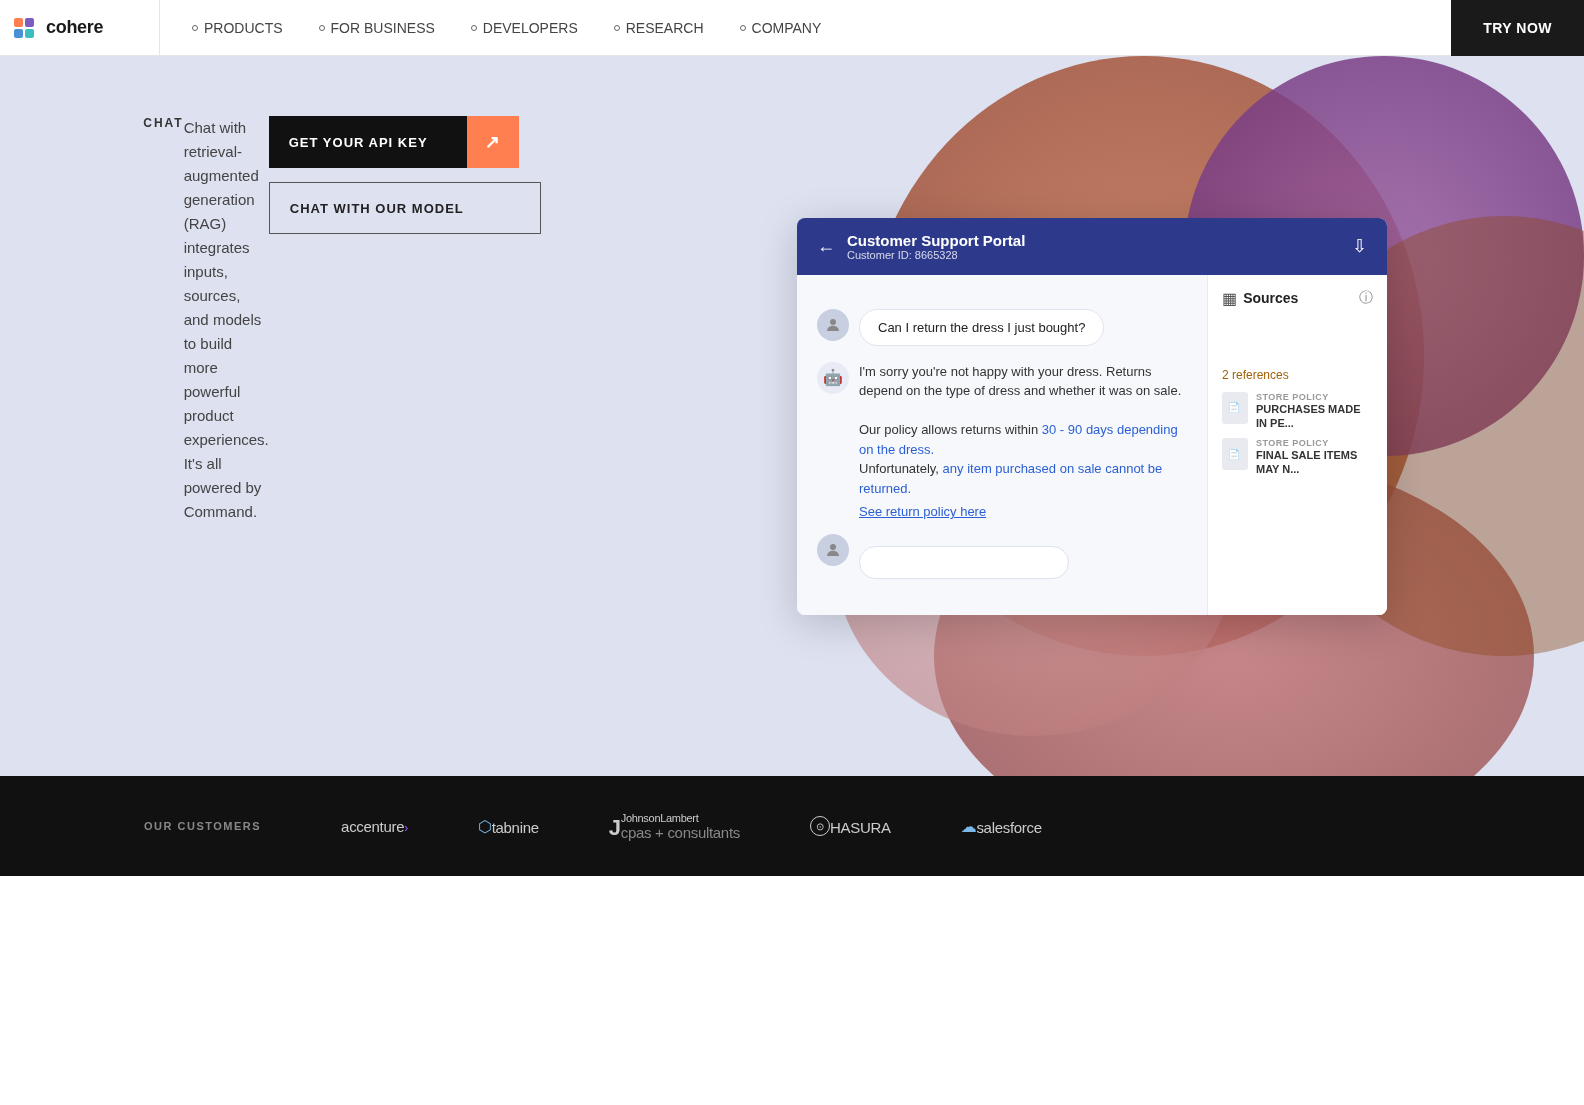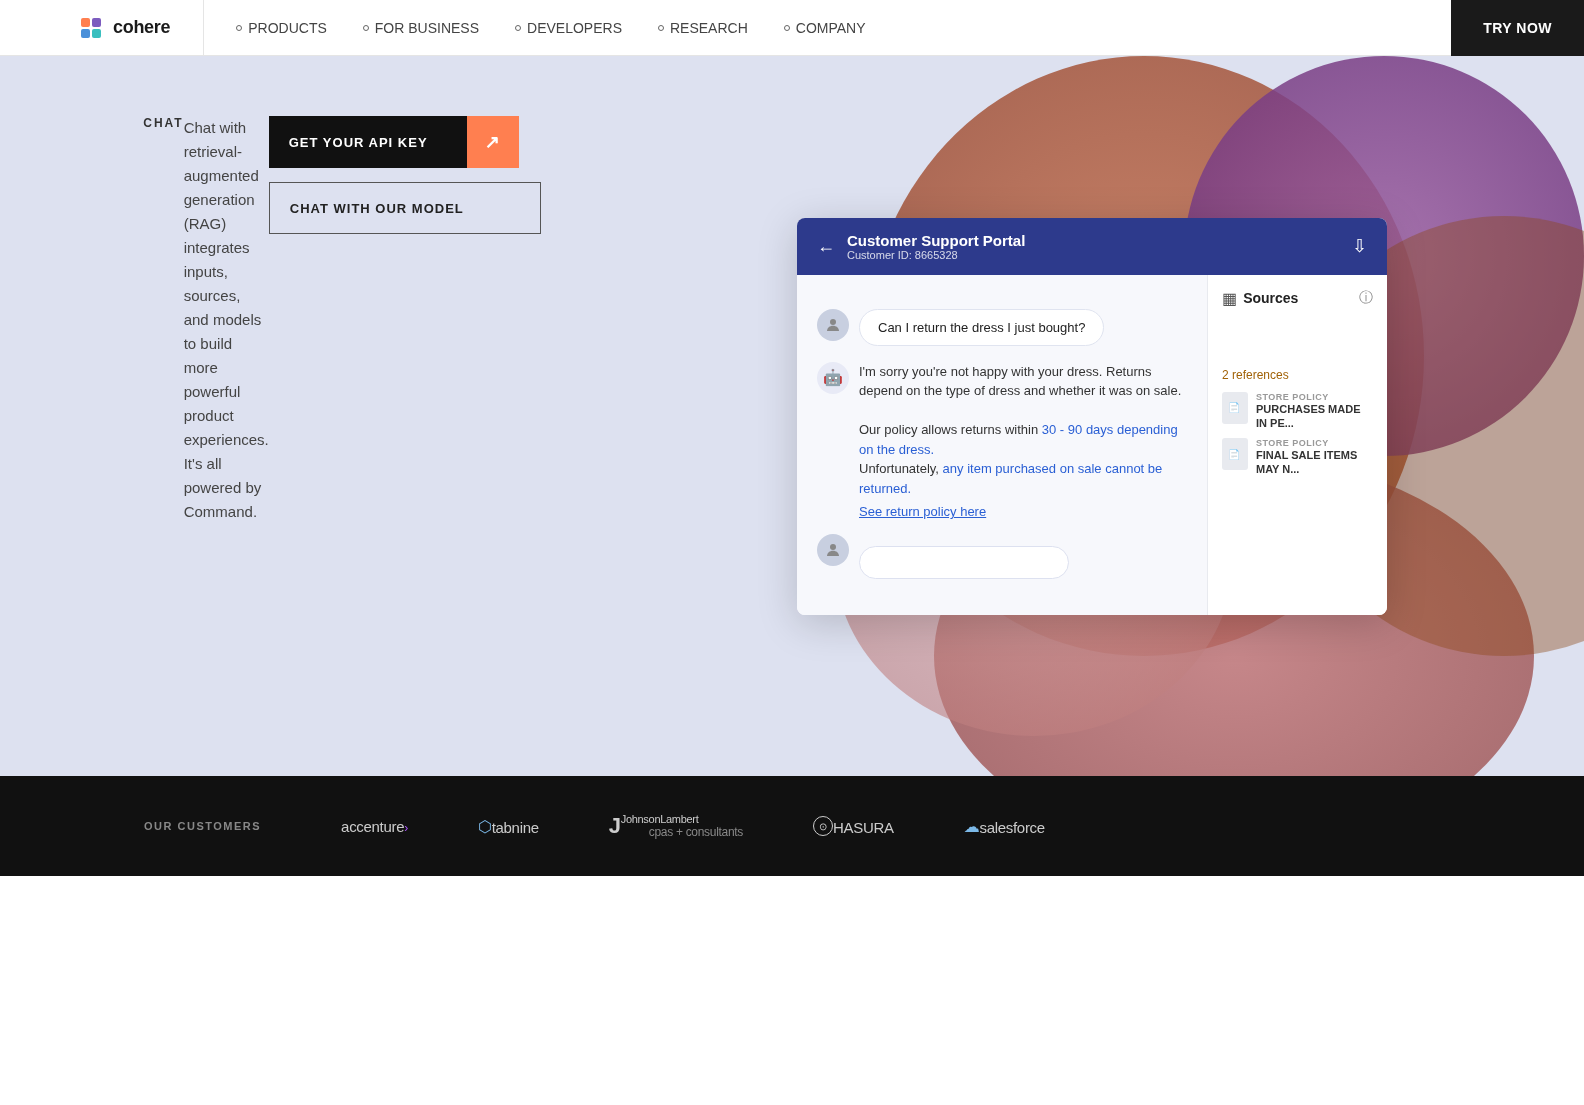--- a/index.html
+++ b/index.html
@@ -5,24 +5,23 @@
     * { margin: 0; padding: 0; box-sizing: border-box; }
     body { font-family: -apple-system, BlinkMacSystemFont, 'Segoe UI', sans-serif; width: 1584px; min-height: 1105px; overflow-x: hidden; }
 
     
     .nav {
       display: flex; align-items: center; height: 56px;
       background: #fff; border-bottom: 1px solid #e5e5e5;
       position: relative; z-index: 10;
     }
     .nav-logo {
-      display: flex; align-items: center; padding: 0 33px;
+      display: flex; align-items: center; padding: 0 10px;
       border-right: 1px solid #e5e5e5; height: 100%;
       min-width: 160px;
-      margin-left: 44px;
     }
     .logo-icon {
       width: 28px; height: 28px; margin-right: 8px;
       display: flex; align-items: center; justify-content: center;
     }
     .logo-squares {
       display: grid; grid-template-columns: 1fr 1fr; gap: 2px; width: 20px; height: 20px;
     }
     .logo-sq { border-radius: 2px; }
     .logo-sq.orange { background: #FF7F50; }
@@ -381,21 +380,21 @@
     <div class="customer-logo">
       <span>accenture</span>
         <span style="color:#a855f7;font-size:12px;">›</span>
     </div>
     <div class="customer-logo">
       <span style="color:#7cb9e8;font-size:16px;">⬡</span>
       <span>tabnine</span>
     </div>
     <div class="customer-logo">
       <span style="font-size:22px;font-weight:700;color:#ccc;">J</span>
-      <span style="font-size:11px;">JohnsonLambert<br><span style="font-size:12px;color:#888;margin-left:28px;">cpas + consultants</span></span>
+      <span style="font-size:11px;">JohnsonLambert<br><span style="font-size:15px;color:#888;">cpas + consultants</span></span>
     </div>
     <div class="customer-logo">
       <span style="border:1.5px solid #ccc;border-radius:50%;width:20px;height:20px;display:inline-flex;align-items:center;justify-content:center;font-size:10px;">⊙</span>
       <span>HASURA</span>
     </div>
     <div class="customer-logo">
       <span style="color:#7cb9e8;font-size:16px;">☁</span>
       <span>salesforce</span>
     </div>
   </div>

